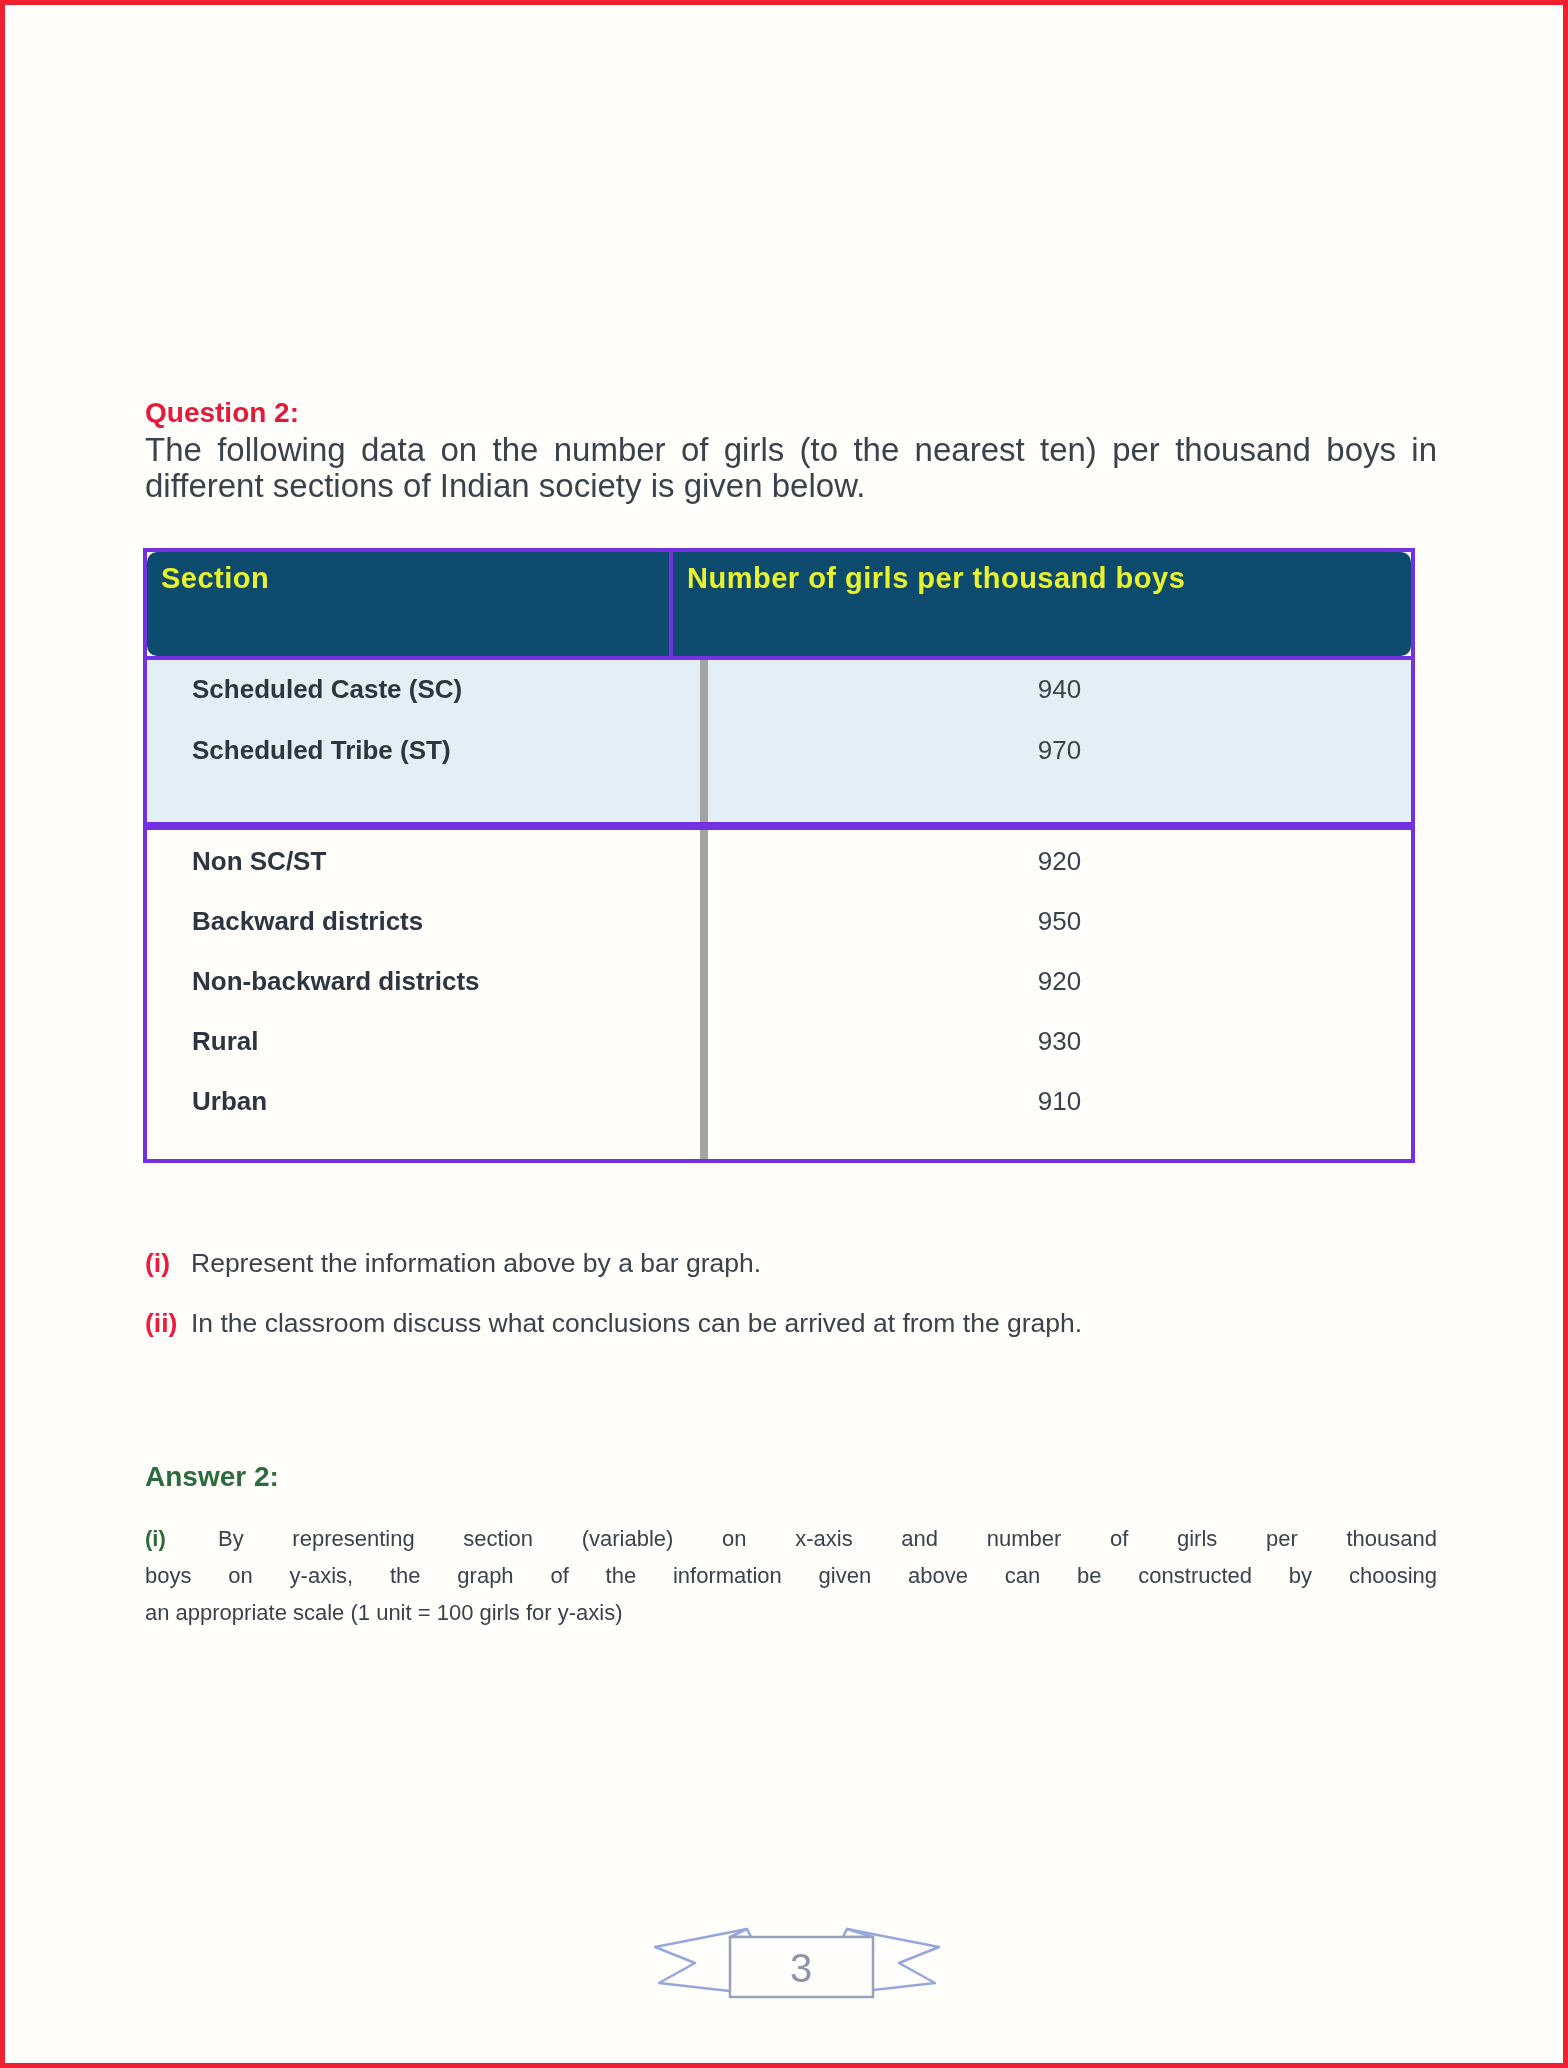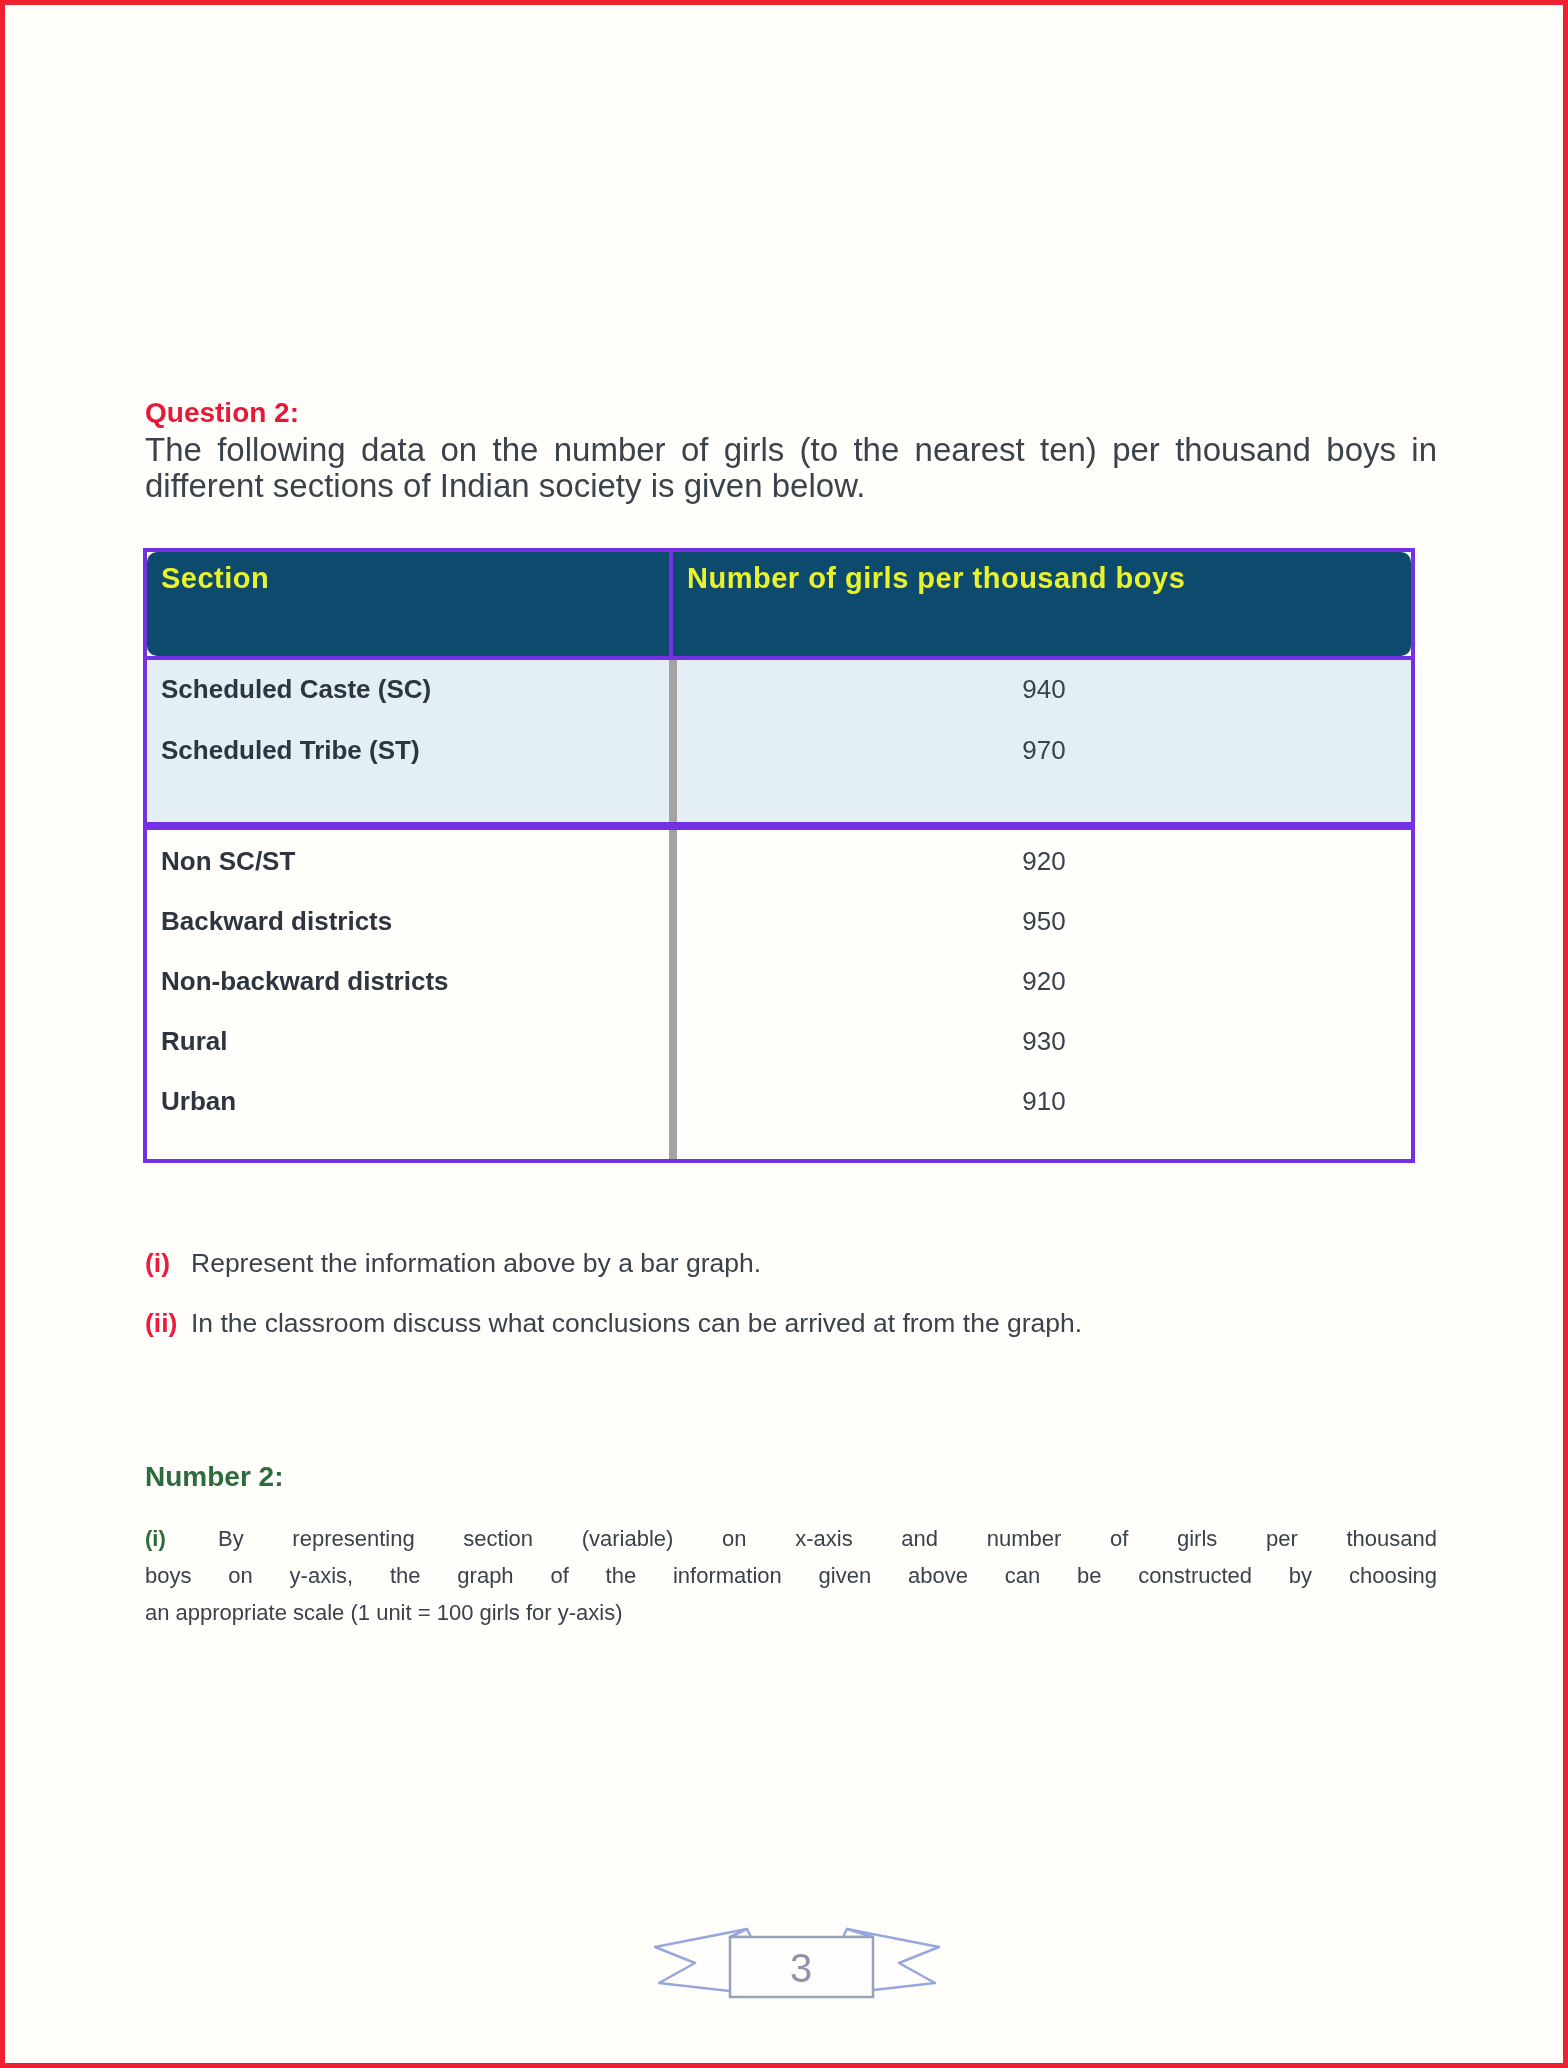--- a/index.html
+++ b/index.html
@@ -31,21 +31,21 @@
   .t-header { display:flex; background:#0c4a6e; height:104px; box-sizing:border-box;border-radius:10px; }
   .t-h-left  { width:522px; padding:10px 0 0 14px; box-sizing:border-box; }
   .t-h-right { flex:1; border-left:4px solid #7431e4; padding:10px 0 0 14px; box-sizing:border-box; }
   .t-head-text { color:#e8f32e; font-weight:bold; font-size:29px; letter-spacing:0.5px;
                  text-shadow:0 1px 0 rgba(90,90,40,0.25); }
 
   .t-group { display:flex; box-sizing:border-box; }
   .t-group1 { background:#e3eef5; border-top:4px solid #7431e4; height:166px; }
   .t-group2 { background:#fffefa; border-top:8px solid #7431e4; height:337px; }
   .g-left  { width:522px; padding:16px 0 0 14px; box-sizing:border-box;
-             display:flex; flex-direction:column; }
+             display:flex; flex-direction:column;margin-left:31px; }
   .g-right { flex:1; border-left:8px solid #a3a3a3; padding-top:16px; box-sizing:border-box;
              display:flex; flex-direction:column; }
   .t-group1 .g-left, .t-group1 .g-right { padding-top:14px; }
   .t-label { height:61px; font-weight:bold; color:#2c3540; font-size:26px; line-height:30px; }
   .t-value { height:61px; text-align:center; color:#3a434d; font-size:26px; line-height:30px; }
   .t-group2 .t-label, .t-group2 .t-value { height:60px; }
 
   
   .parts { position:absolute; left:140px; top:1240px; width:1292px; font-size:26.5px; line-height:36px; }
   .part-line + .part-line { margin-top:24px; }
@@ -116,21 +116,21 @@
   <div class="parts">
     <div class="part-line">
       <span class="marker-red">(i)</span><span>Represent the information above by a bar graph.</span>
     </div>
     <div class="part-line">
       <span class="marker-red">(ii)</span><span>In the classroom discuss what conclusions can be arrived at from the graph.</span>
     </div>
   </div>
 
   <div class="answer-block">
-    <div class="a-heading">Number 2:</div>
+    <div class="a-heading">Answer 2:</div>
     <div class="a-body">
       <div class="jline">
         <span class="marker-green">(i)</span><span>By representing section (variable) on x-axis and number of girls per thousand</span>
       </div>
       <div class="jline">boys on y-axis, the graph of the information given above can be constructed by choosing</div>
       <div class="nline">an appropriate scale (1 unit = 100 girls for y-axis)</div>
     </div>
   </div>
 
   <div class="ribbon">

